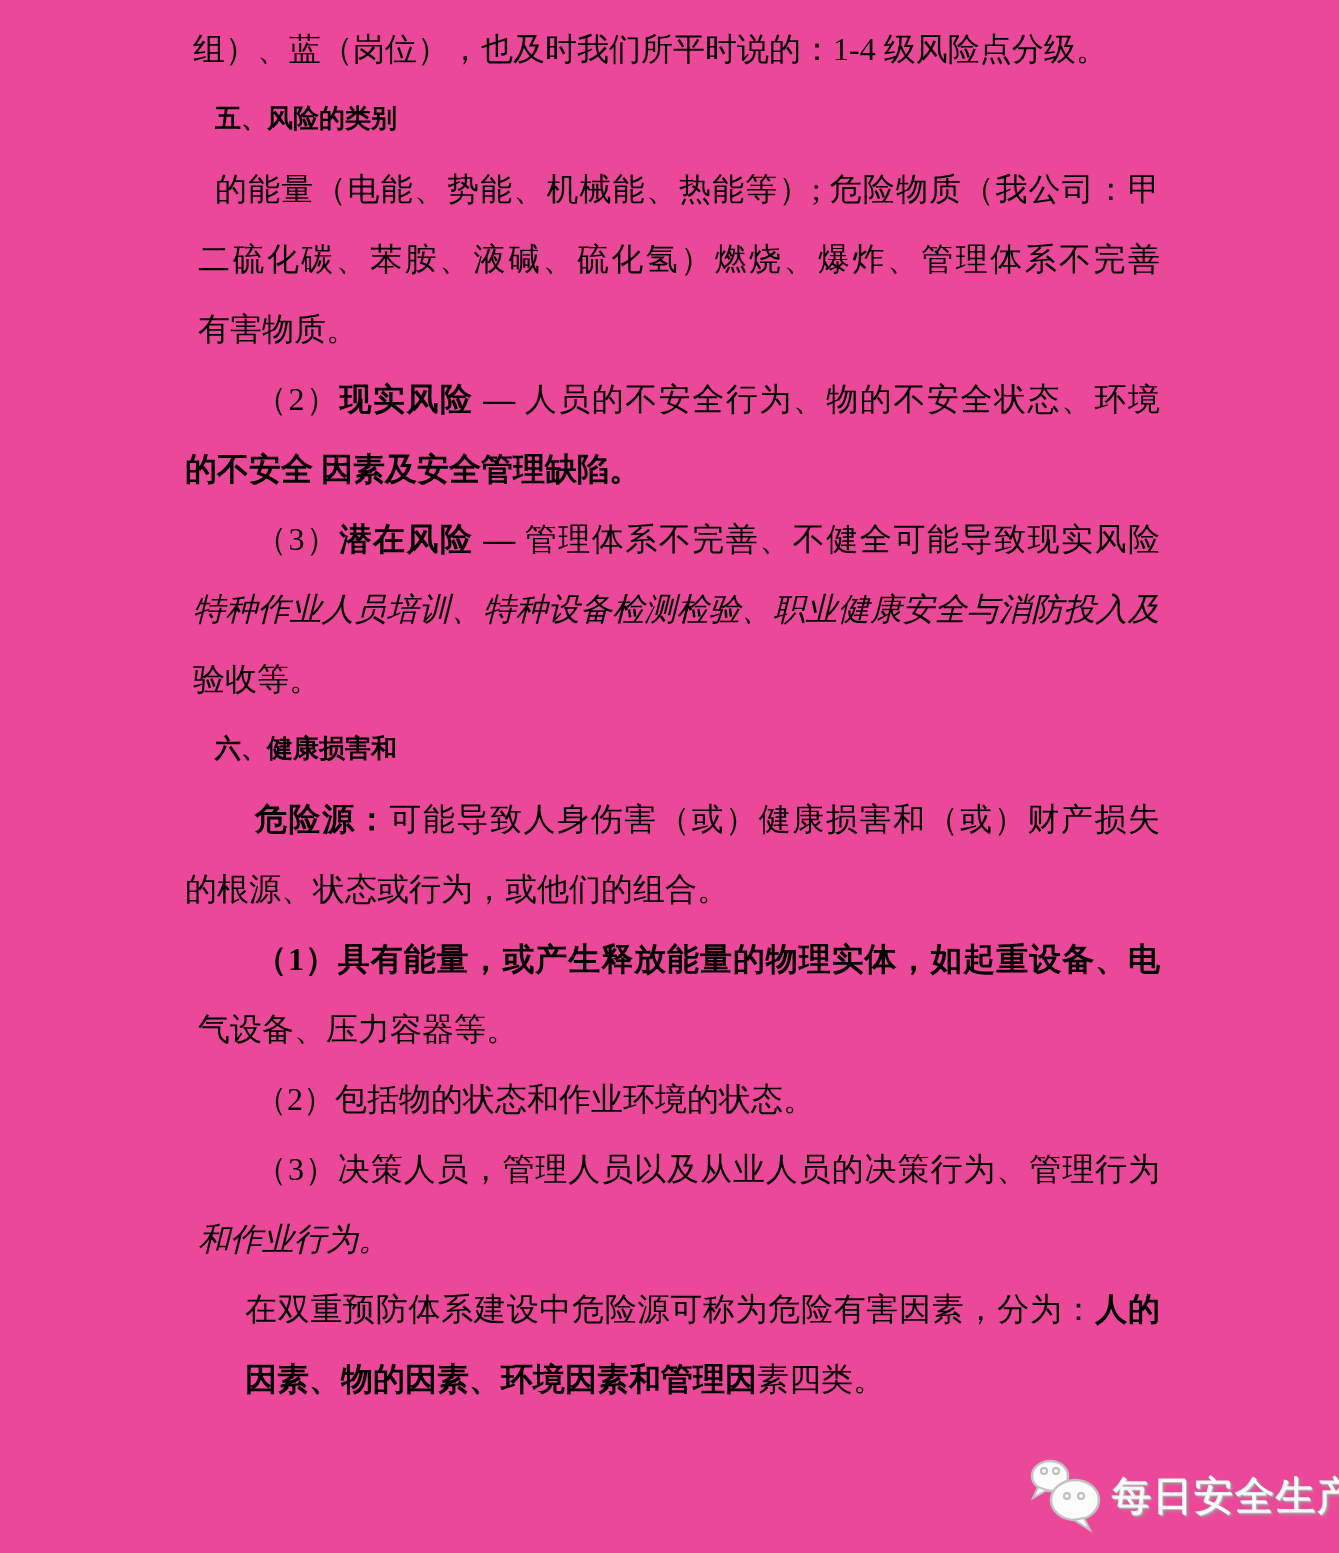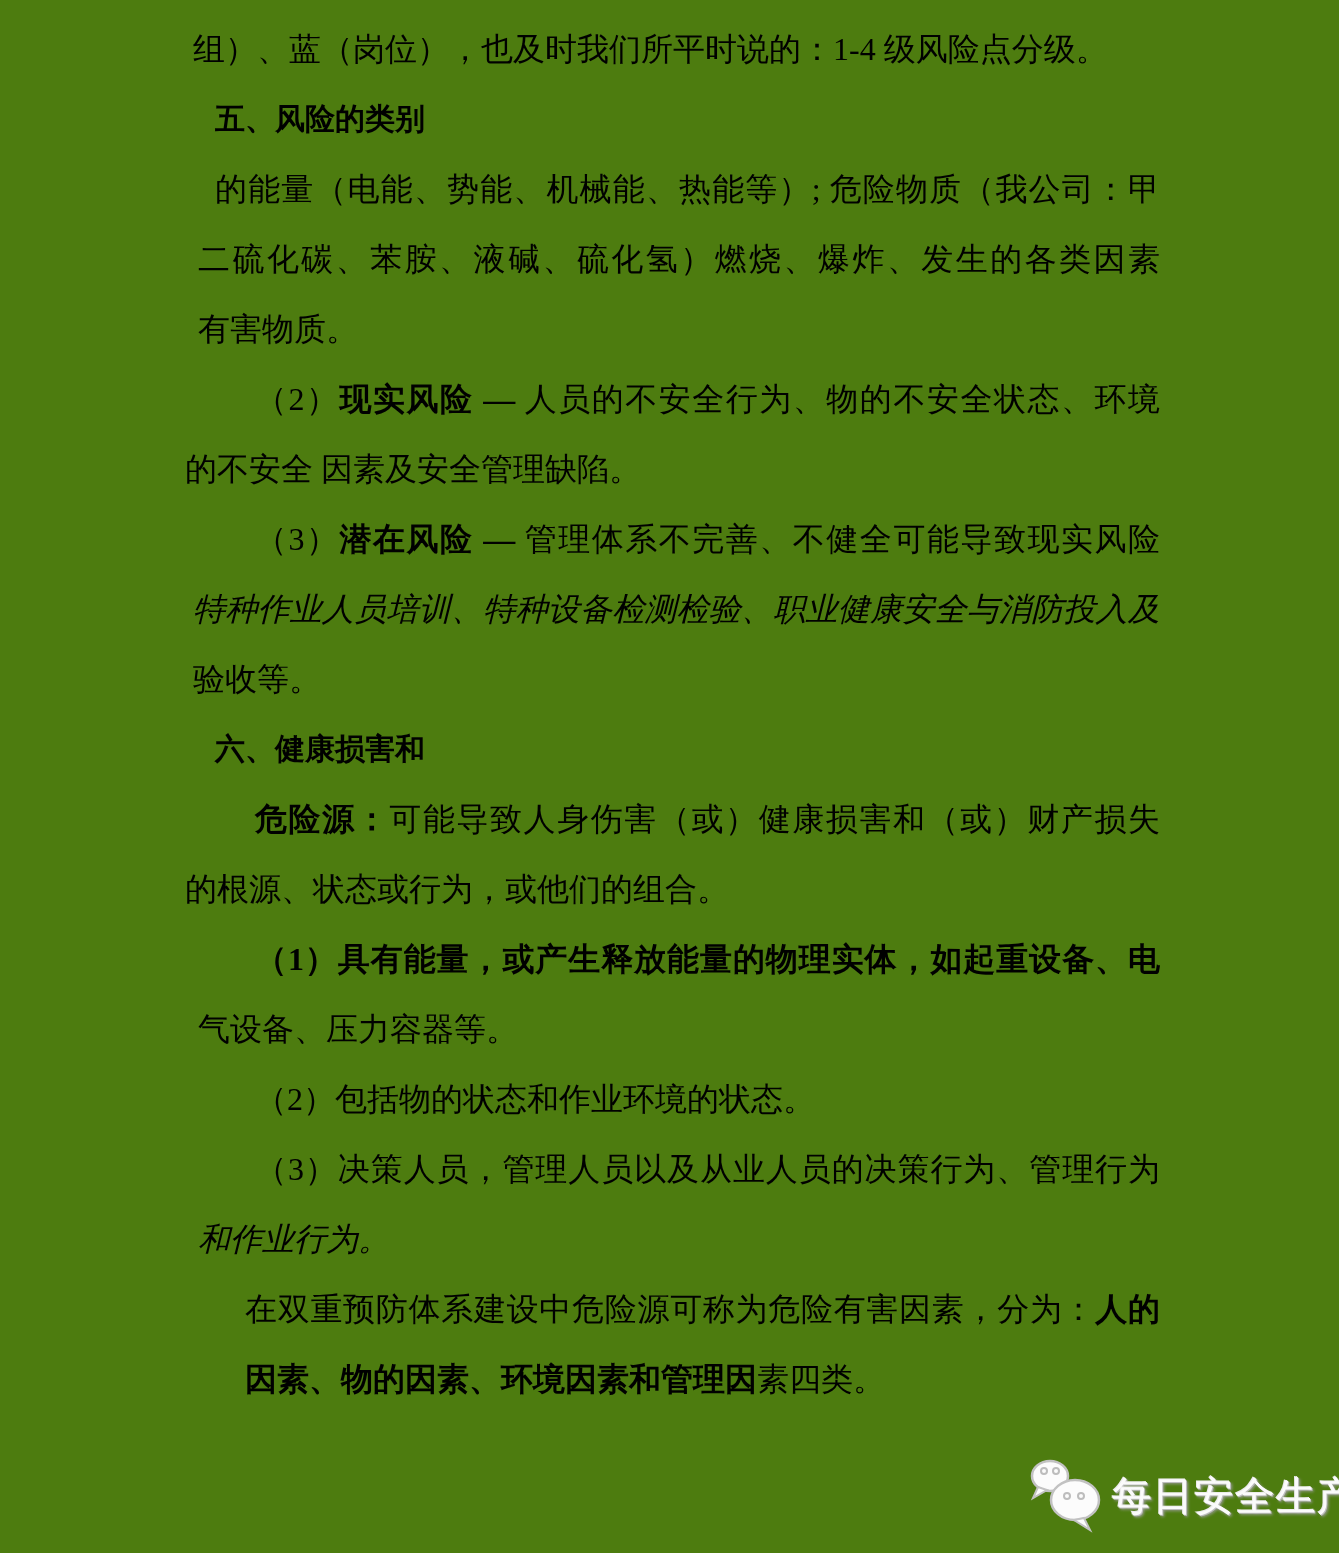--- a/index.html
+++ b/index.html
@@ -4,42 +4,42 @@
 <style>
   html, body {
     margin: 0;
     padding: 0;
     background: #ffffff;
   }
   .page {
     position: relative;
     width: 1339px;
     height: 1553px;
-    background: #4d7c0f;
+    background: #ec4899;
     overflow: hidden;
     font-family: "Liberation Serif", "DejaVu Serif", serif;
     color: #000000;
   }
   .content {
     position: absolute;
     left: 185px;
     top: 14px;
     width: 975px;
   }
   .line {
     height: 70px;
     line-height: 70px;
     font-size: 32px;
     color: #000000;
     overflow: hidden;
     white-space: normal;
   }
   .line b { font-weight: bold; }
   .line.heading {
-    font-size: 30px;
+    font-size: 26px;
     font-weight: bold;
   }
   .line.justify {
     text-align: justify;
     text-align-last: justify;
   }
   .watermark {
     position: absolute;
     left: 1028px;
     top: 1458px;
@@ -65,24 +65,24 @@
 </style>
 </head>
 <body>
 
 <div class="page">
 
   <div class="content" id="doc-content">
       <div class="line" style="padding-left: 8px;"><span>组）、蓝（岗位），也及时我们所平时说的：1-4 级风险点分级。</span></div>
       <div class="line heading" style="padding-left: 30px;"><b>五、风险的类别</b></div>
       <div class="line justify" style="padding-left: 30px;"><span>的能量（电能、势能、机械能、热能等）; 危险物质（我公司：甲苯、</span></div>
-      <div class="line justify" style="padding-left: 13px;"><span>二硫化碳、苯胺、液碱、硫化氢）燃烧、爆炸、发生的各类因素</span></div>
+      <div class="line justify" style="padding-left: 13px;"><span>二硫化碳、苯胺、液碱、硫化氢）燃烧、爆炸、管理体系不完善</span></div>
       <div class="line" style="padding-left: 13px;"><span>有害物质。</span></div>
       <div class="line justify" style="padding-left: 70px;"><span>（2）</span><b>现实风险 — </b><span>人员的不安全行为、物的不安全状态、环境</span></div>
-      <div class="line" style="padding-left: 0px;"><span>的不安全 因素及安全管理缺陷。</span></div>
+      <div class="line" style="padding-left: 0px; font-weight: bold;"><span>的不安全 因素及安全管理缺陷。</span></div>
       <div class="line justify" style="padding-left: 70px;"><span>（3）</span><b>潜在风险 — </b><span>管理体系不完善、不健全可能导致现实风险</span></div>
       <div class="line justify" style="padding-left: 8px; font-style: italic;"><span>特种作业人员培训、特种设备检测检验、职业健康安全与消防投入及</span></div>
       <div class="line" style="padding-left: 8px;"><span>验收等。</span></div>
       <div class="line heading" style="padding-left: 30px;"><b>六、健康损害和</b></div>
       <div class="line justify" style="padding-left: 70px;"><b>危险源：</b><span>可能导致人身伤害（或）健康损害和（或）财产损失</span></div>
       <div class="line" style="padding-left: 0px;"><span>的根源、状态或行为，或他们的组合。</span></div>
       <div class="line justify" style="padding-left: 70px; font-weight: bold;"><span>（1）具有能量，或产生释放能量的物理实体，如起重设备、电</span></div>
       <div class="line" style="padding-left: 13px;"><span>气设备、压力容器等。</span></div>
       <div class="line" style="padding-left: 70px;"><span>（2）包括物的状态和作业环境的状态。</span></div>
       <div class="line justify" style="padding-left: 70px;"><span>（3）决策人员，管理人员以及从业人员的决策行为、管理行为</span></div>

